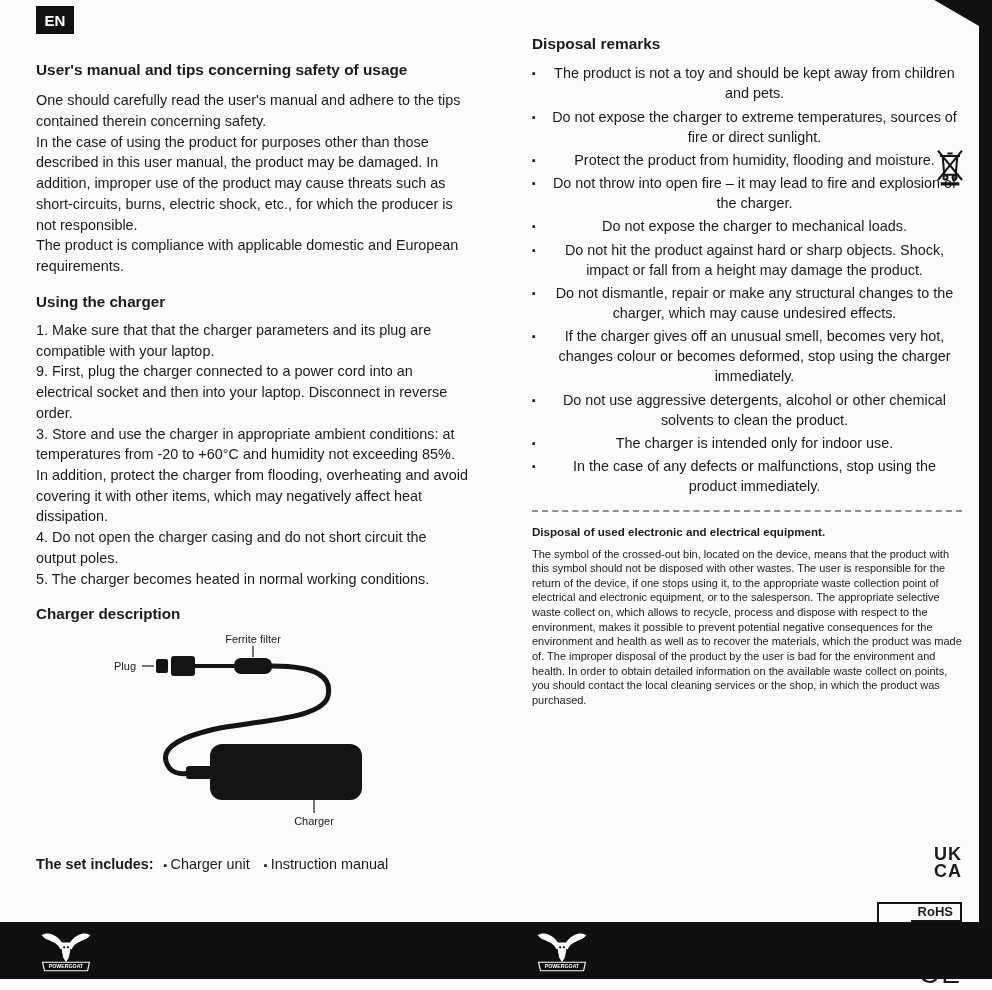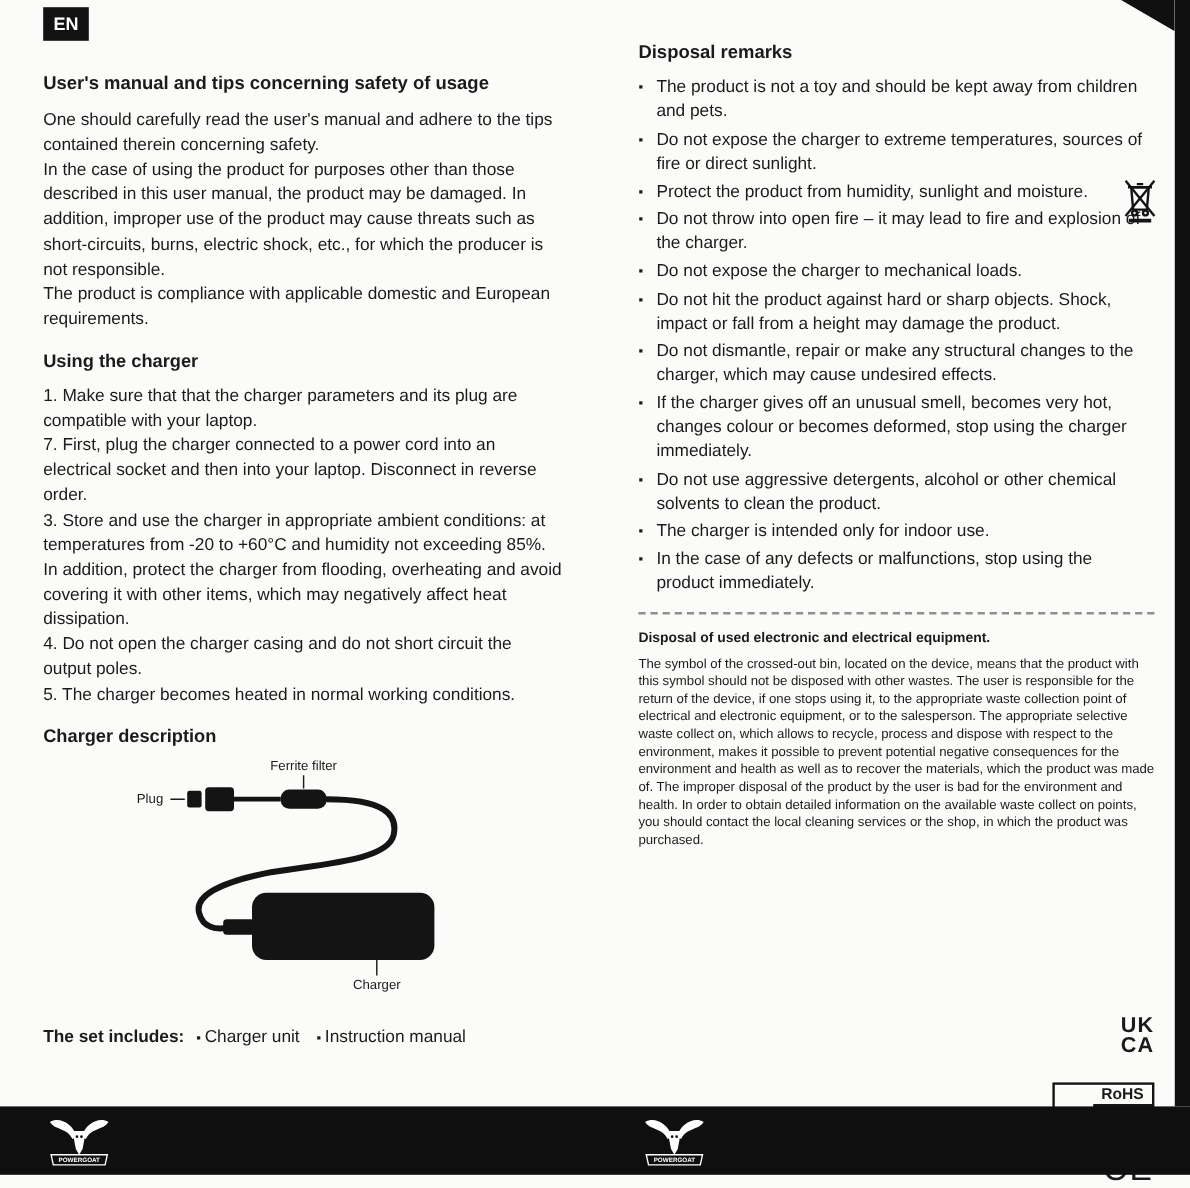--- a/index.html
+++ b/index.html
@@ -24,21 +24,21 @@
   .col-left{position:absolute;left:36px;top:60px;width:434px;font-size:14.4px;line-height:1.44;}
   .col-right{position:absolute;left:532px;top:34px;width:430px;font-size:14.4px;line-height:1.4;}
 
   .h-main{font-size:15.4px;font-weight:bold;margin:0 0 11px 0;line-height:1.25;}
   .h-sub{font-size:15.2px;font-weight:bold;margin:15px 0 9px 0;line-height:1.25;}
   .para{margin:0;}
   .num-item{margin:0;}
 
   
   ul.bullets{list-style:none;margin:10px 0 0 0;padding:0;}
-  ul.bullets li{position:relative;padding-left:15px;margin:0 0 3px 0;}
+  ul.bullets li{position:relative;padding-left:15px;margin:0 0 3px 0;text-align:center;}
   ul.bullets li::before{content:"▪";position:absolute;left:0;top:0;font-size:11px;line-height:20px;}
 
   
   .divider{border:none;border-top:2px dashed #8f8f8f;margin:14px 0 12px 0;}
 
   .disposal-h{font-size:11.6px;font-weight:bold;margin:0 0 6px 0;}
   .disposal-b{font-size:11px;line-height:1.33;margin:0;}
 
   
   .diagram{position:relative;width:300px;height:196px;margin:8px 0 0 78px;}
@@ -83,21 +83,21 @@
   <div class="lang-badge">EN</div>
 
   <div class="col-left">
     <h2 class="h-main">User's manual and tips concerning safety of usage</h2>
     <p class="para">One should carefully read the user's manual and adhere to the tips contained therein concerning safety.</p>
     <p class="para">In the case of using the product for purposes other than those described in this user manual, the product may be damaged. In addition, improper use of the product may cause threats such as short-circuits, burns, electric shock, etc., for which the producer is not responsible.</p>
     <p class="para">The product is compliance with applicable domestic and European requirements.</p>
 
     <h2 class="h-sub">Using the charger</h2>
     <p class="num-item">1. Make sure that that the charger parameters and its plug are compatible with your laptop.</p>
-    <p class="num-item">7. First, plug the charger connected to a power cord into an electrical socket and then into your laptop. Disconnect in reverse order.</p>
+    <p class="num-item">9. First, plug the charger connected to a power cord into an electrical socket and then into your laptop. Disconnect in reverse order.</p>
     <p class="num-item">3. Store and use the charger in appropriate ambient conditions: at temperatures from -20 to +60°C and humidity not exceeding 85%. In addition, protect the charger from flooding, overheating and avoid covering it with other items, which may negatively affect heat dissipation.</p>
     <p class="num-item">4. Do not open the charger casing and do not short circuit the output poles.</p>
     <p class="num-item">5. The charger becomes heated in normal working conditions.</p>
 
     <h2 class="h-sub">Charger description</h2>
 
     <div class="diagram">
       <span class="lbl lbl-ferrite">Ferrite filter</span>
       <span class="lbl lbl-plug">Plug</span>
       <span class="lbl lbl-charger">Charger</span>
@@ -127,21 +127,21 @@
     <b>The set includes:</b>
     <span class="inline-item">Charger unit</span>
     <span class="inline-item">Instruction manual</span>
   </div>
 
   <div class="col-right">
     <h2 class="h-main" style="margin-bottom:2px;">Disposal remarks</h2>
     <ul class="bullets">
       <li>The product is not a toy and should be kept away from children and pets.</li>
       <li>Do not expose the charger to extreme temperatures, sources of fire or direct sunlight.</li>
-      <li>Protect the product from humidity, sunlight and moisture.</li>
+      <li>Protect the product from humidity, flooding and moisture.</li>
       <li>Do not throw into open fire – it may lead to fire and explosion of the charger.</li>
       <li>Do not expose the charger to mechanical loads.</li>
       <li>Do not hit the product against hard or sharp objects. Shock, impact or fall from a height may damage the product.</li>
       <li>Do not dismantle, repair or make any structural changes to the charger, which may cause undesired effects.</li>
       <li>If the charger gives off an unusual smell, becomes very hot, changes colour or becomes deformed, stop using the charger immediately.</li>
       <li>Do not use aggressive detergents, alcohol or other chemical solvents to clean the product.</li>
       <li>The charger is intended only for indoor use.</li>
       <li>In the case of any defects or malfunctions, stop using the product immediately.</li>
     </ul>
 

